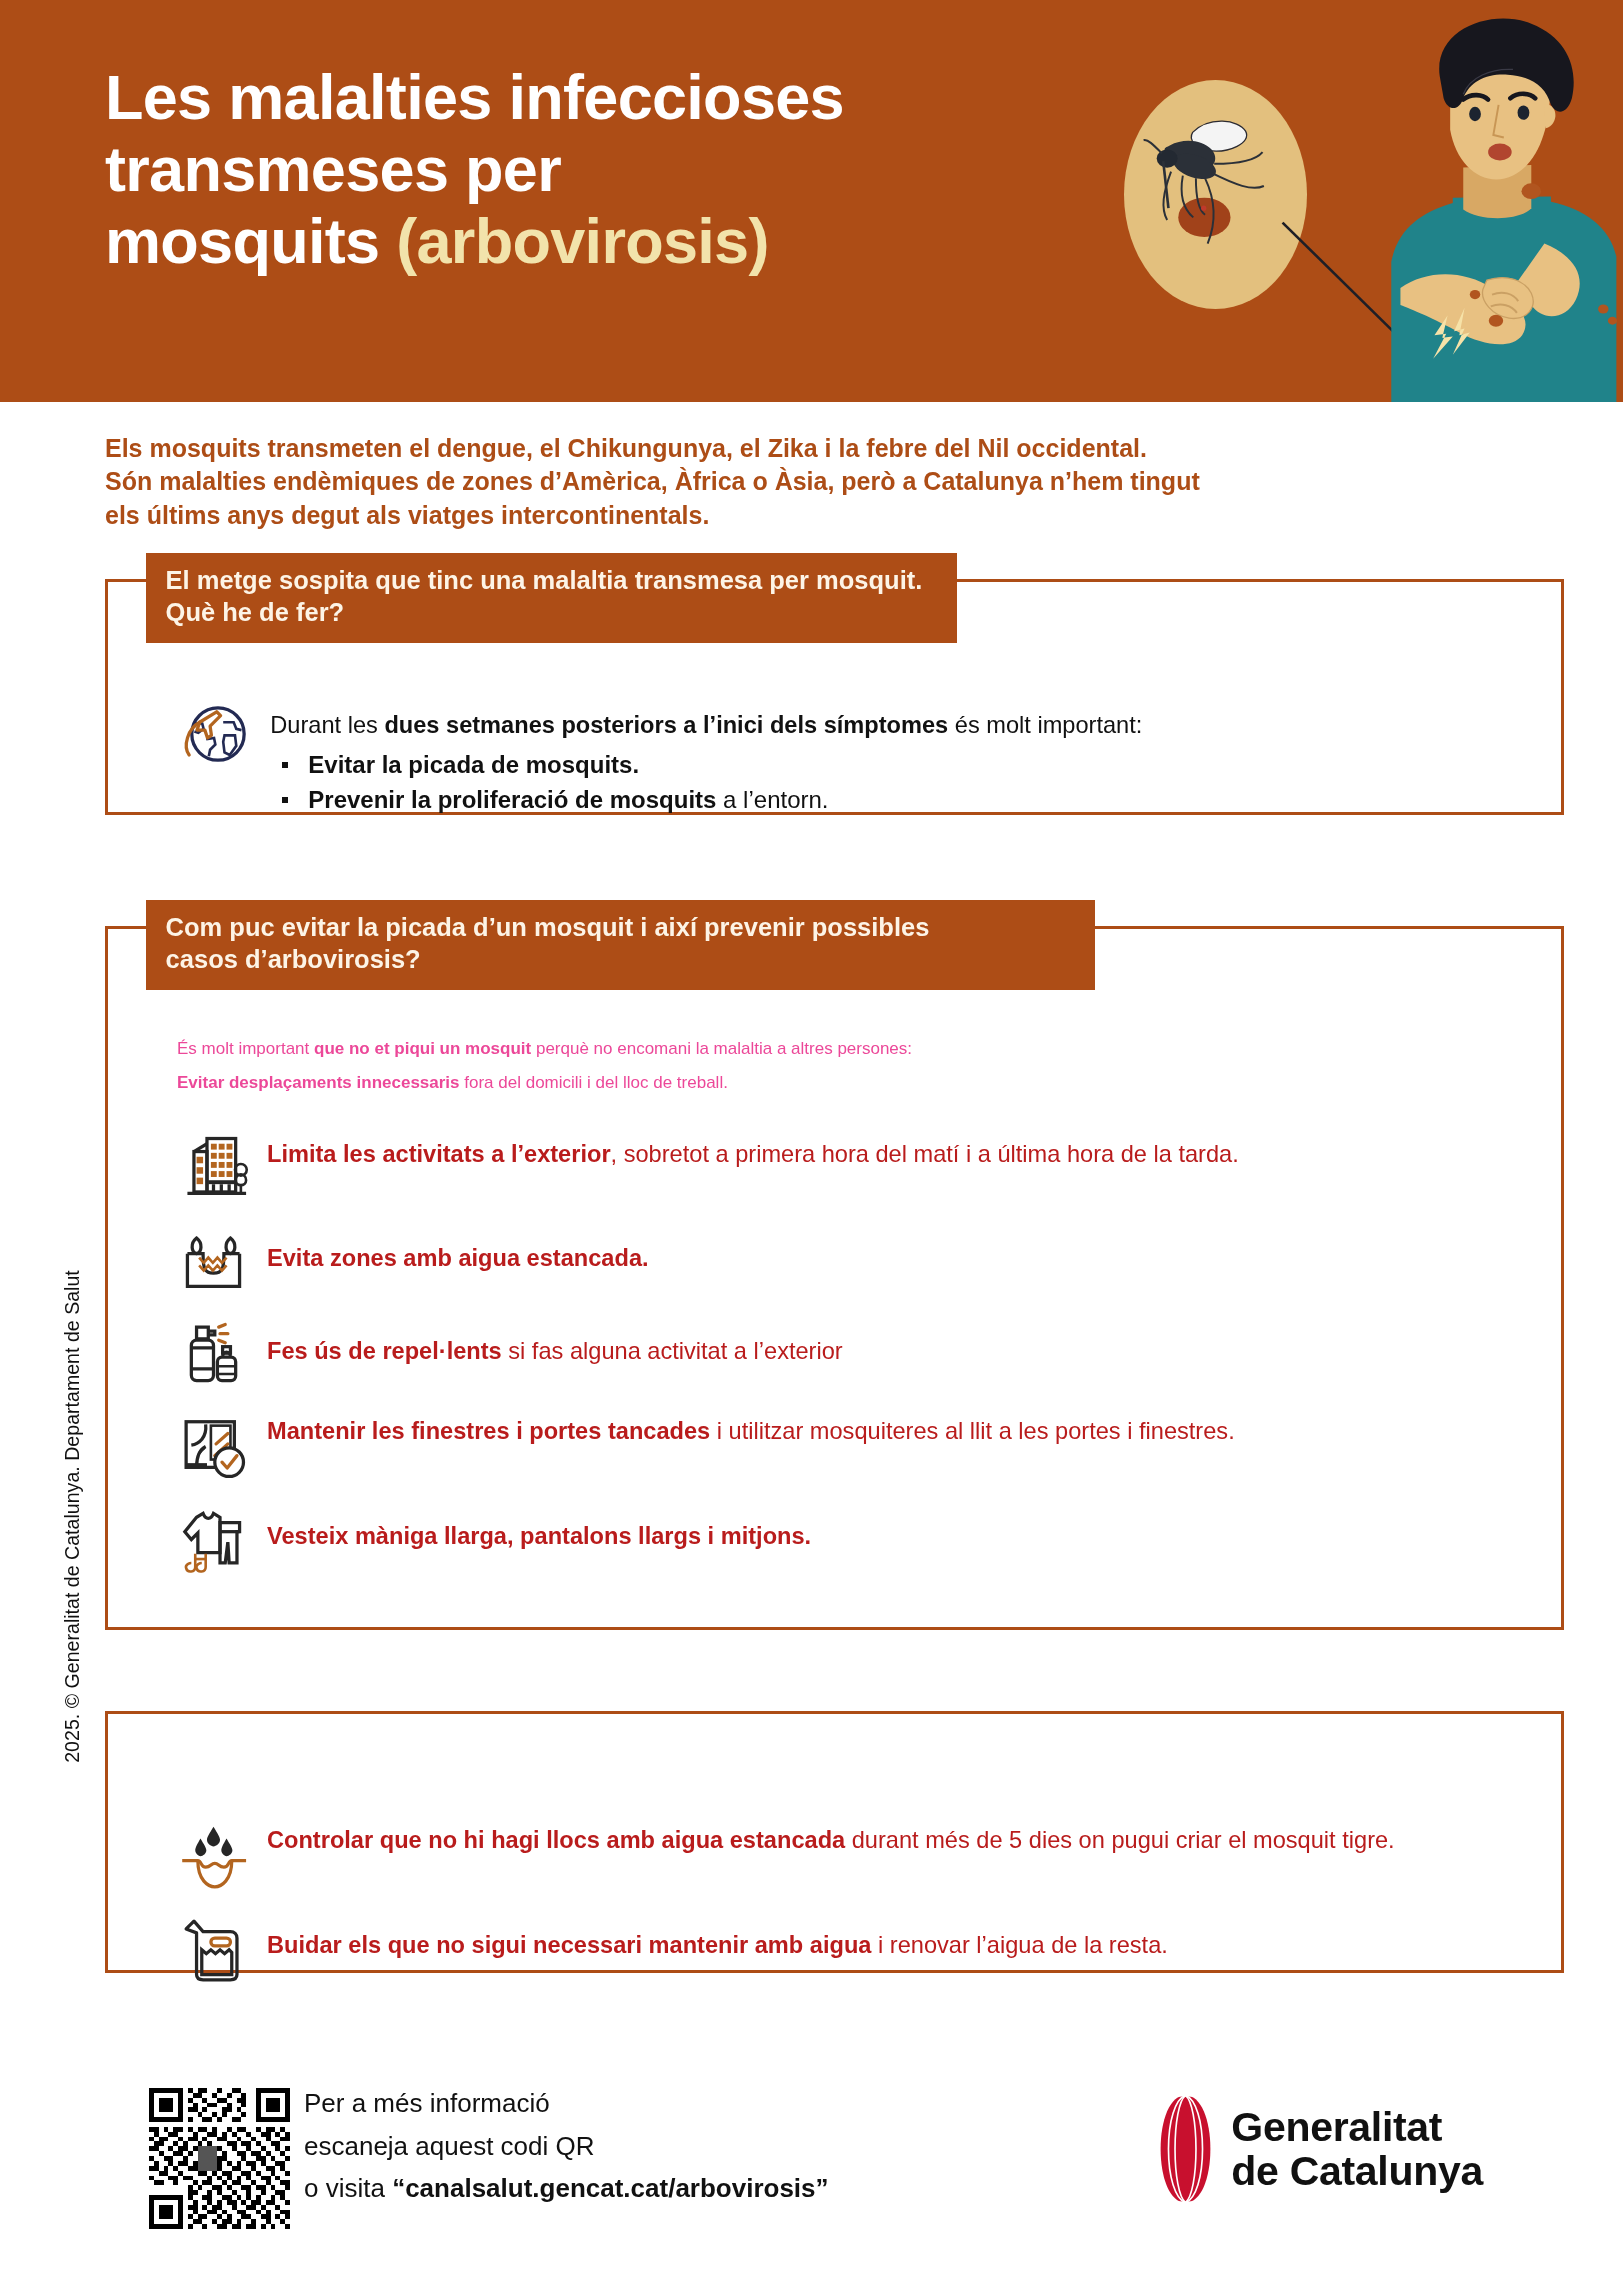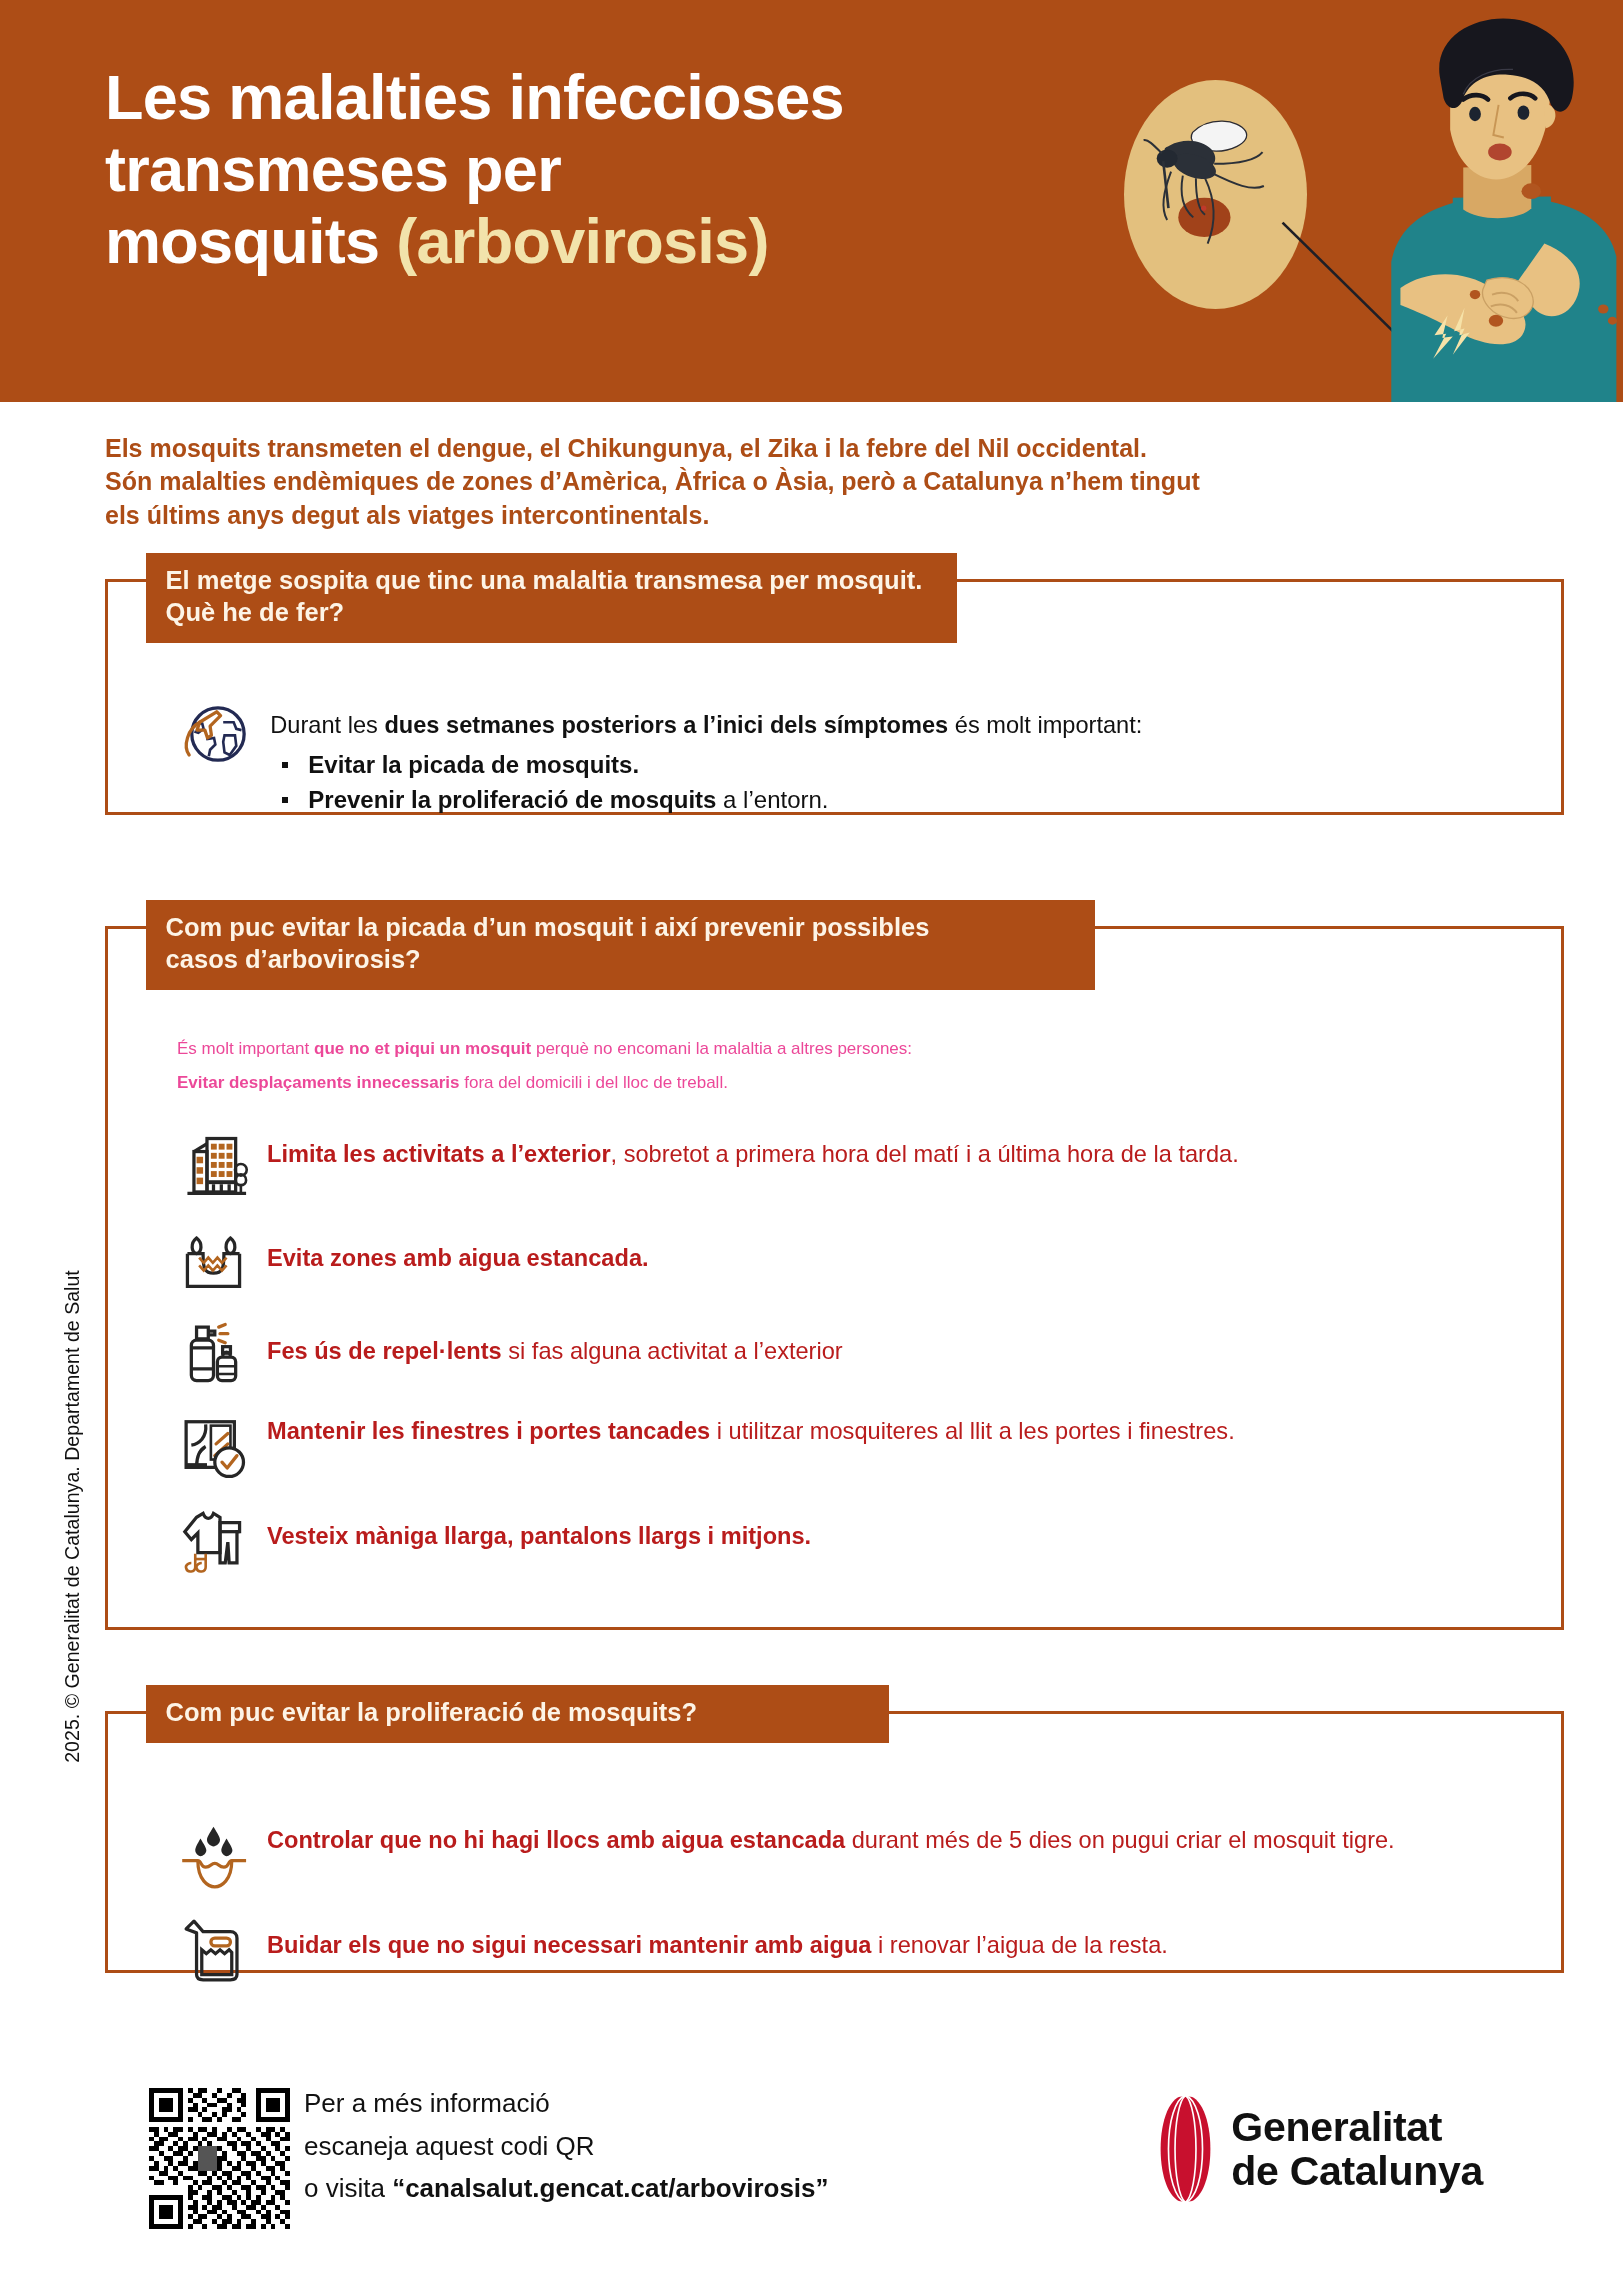--- a/index.html
+++ b/index.html
@@ -347,23 +347,20 @@
       </svg>
       <div class="txt">
         <b>Vesteix màniga llarga, pantalons llargs i mitjons.</b><span></span>
       </div>
     </div>
   </div>
 </div>
 
 <div class="section" id="sec3">
   <div class="sec-frame"></div>
-  <div class="sec-tab">
-    <div>Com puc evitar la proliferació de mosquits?</div>
-  </div>
   <div class="sec-body">
     <div class="irow tall">
       <svg class="ico" viewBox="0 0 112 112">
         <g fill="#262626">
           <path d="M56 12 C 50 22, 46 28, 46 32 C 46 38, 52 42, 56 42 C 60 42, 66 38, 66 32 C 66 28, 62 22, 56 12 Z"></path>
           <path d="M36 30 C 31 39, 28 44, 28 48 C 28 53, 33 57, 36 57 C 40 57, 45 53, 45 48 C 45 44, 41 39, 36 30 Z"></path>
           <path d="M76 30 C 71 39, 68 44, 68 48 C 68 53, 73 57, 76 57 C 80 57, 85 53, 85 48 C 85 44, 81 39, 76 30 Z"></path>
         </g>
         <path d="M8 64 L 32 64 C 38 64, 36 74, 44 74 C 52 74, 52 68, 58 68 C 64 68, 64 74, 72 74 C 80 74, 78 64, 84 64 L 106 64" fill="none" stroke="#b3651f" stroke-width="5"></path>
         <path d="M32 64 C 32 94, 48 104, 58 104 C 68 104, 84 94, 84 64" fill="none" stroke="#b3651f" stroke-width="5"></path>

